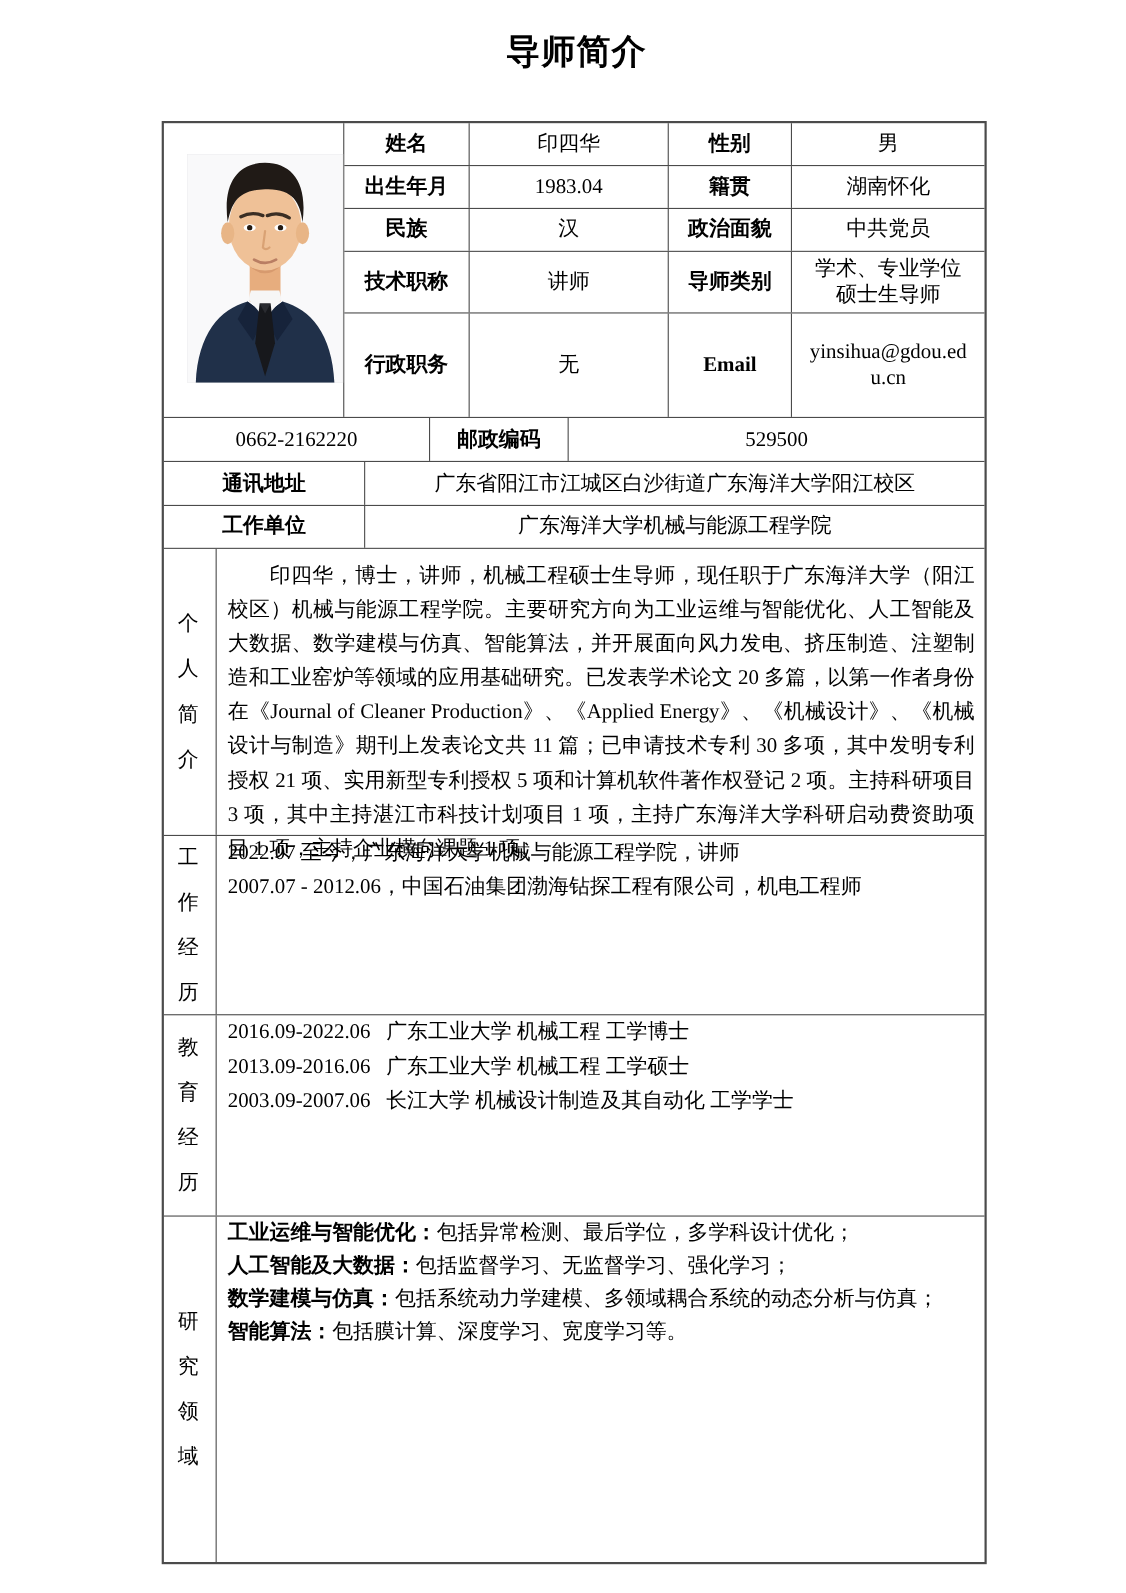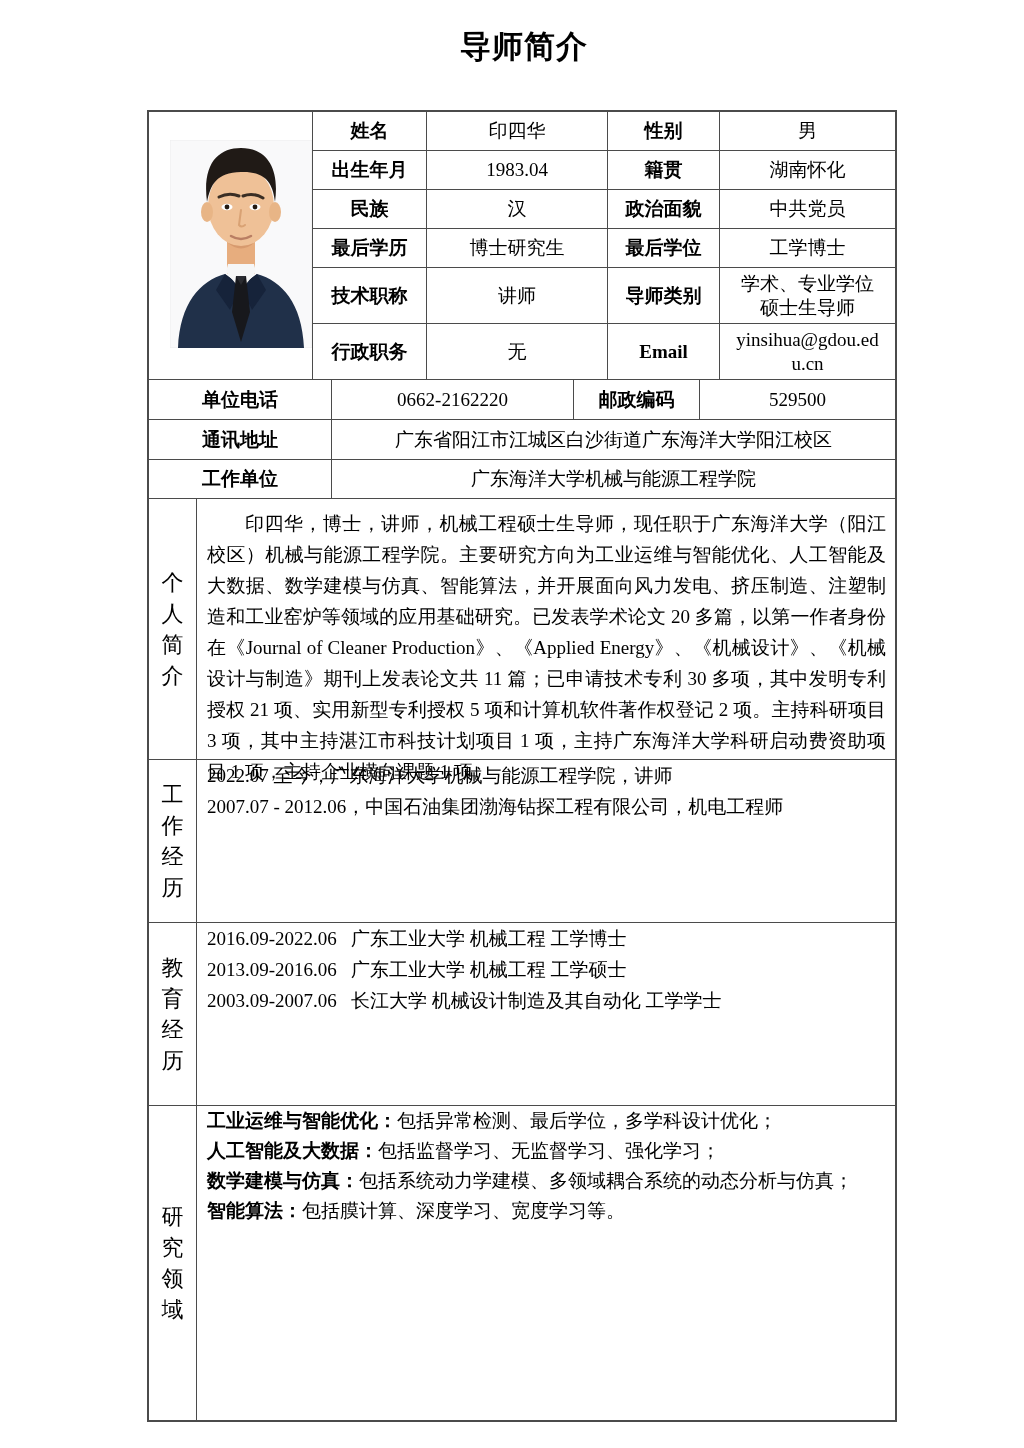--- a/index.html
+++ b/index.html
@@ -53,21 +53,21 @@
   
   .sec-e { height: 261px; }
   .sec-f { height: 163px; }
   .sec-g { height: 183px; }
   .sec-h { flex: 1; }
   .vcell {
     width: 48px; border-right: 1.5px solid #4b4b4b;
     display: flex; align-items: center; justify-content: center;
   }
   .vtext {
-    width: 22px; font-size: 22px; line-height: 31px;
+    width: 22px; font-size: 19px; line-height: 41px;
     word-break: break-all; 
   }
   .sec-body { flex: 1; display: flex; flex-direction: column; }
   .para {
     padding: 9px 9px 0 10px; line-height: 31px;
     text-align: justify; text-indent: 38px;
   }
   .lines-body { justify-content: flex-start; padding-left: 10px; }
   .pline { line-height: 31px; white-space: pre-wrap; }
   .rline { line-height: 30px; }
@@ -130,43 +130,36 @@
         <div class="cell a-c2">1983.04</div>
         <div class="cell a-c3 lbl">籍贯</div>
         <div class="cell a-c4 end">湖南怀化</div>
       </div>
       <div class="a-row">
         <div class="cell a-c1 lbl">民族</div>
         <div class="cell a-c2">汉</div>
         <div class="cell a-c3 lbl">政治面貌</div>
         <div class="cell a-c4 end">中共党员</div>
       </div>
-      <div class="a-row">
-        <div class="cell a-c1 lbl">最后学历</div>
-        <div class="cell a-c2">博士研究生</div>
-        <div class="cell a-c3 lbl">最后学位</div>
-        <div class="cell a-c4 end">工学博士</div>
-      </div>
       <div class="a-row tall">
         <div class="cell a-c1 lbl">技术职称</div>
         <div class="cell a-c2">讲师</div>
         <div class="cell a-c3 lbl">导师类别</div>
         <div class="cell a-c4 end wrap7">学术、专业学位硕士生导师</div>
       </div>
       <div class="a-row tall lastrow">
         <div class="cell a-c1 lbl">行政职务</div>
         <div class="cell a-c2">无</div>
         <div class="cell a-c3 lbl">Email</div>
         <div class="cell a-c4 end emailv">yinsihua@gdou.edu.cn</div>
       </div>
     </div>
   </div>
 
   <div class="brow row-b">
-    <div class="cell b-c1 lbl">单位电话</div>
     <div class="cell b-c2">0662-2162220</div>
     <div class="cell b-c3 lbl">邮政编码</div>
     <div class="cell b-c4 end">529500</div>
   </div>
 
   <div class="brow row-c">
     <div class="cell b-c1 lbl">通讯地址</div>
     <div class="cell wide-v end">广东省阳江市江城区白沙街道广东海洋大学阳江校区</div>
   </div>
 

